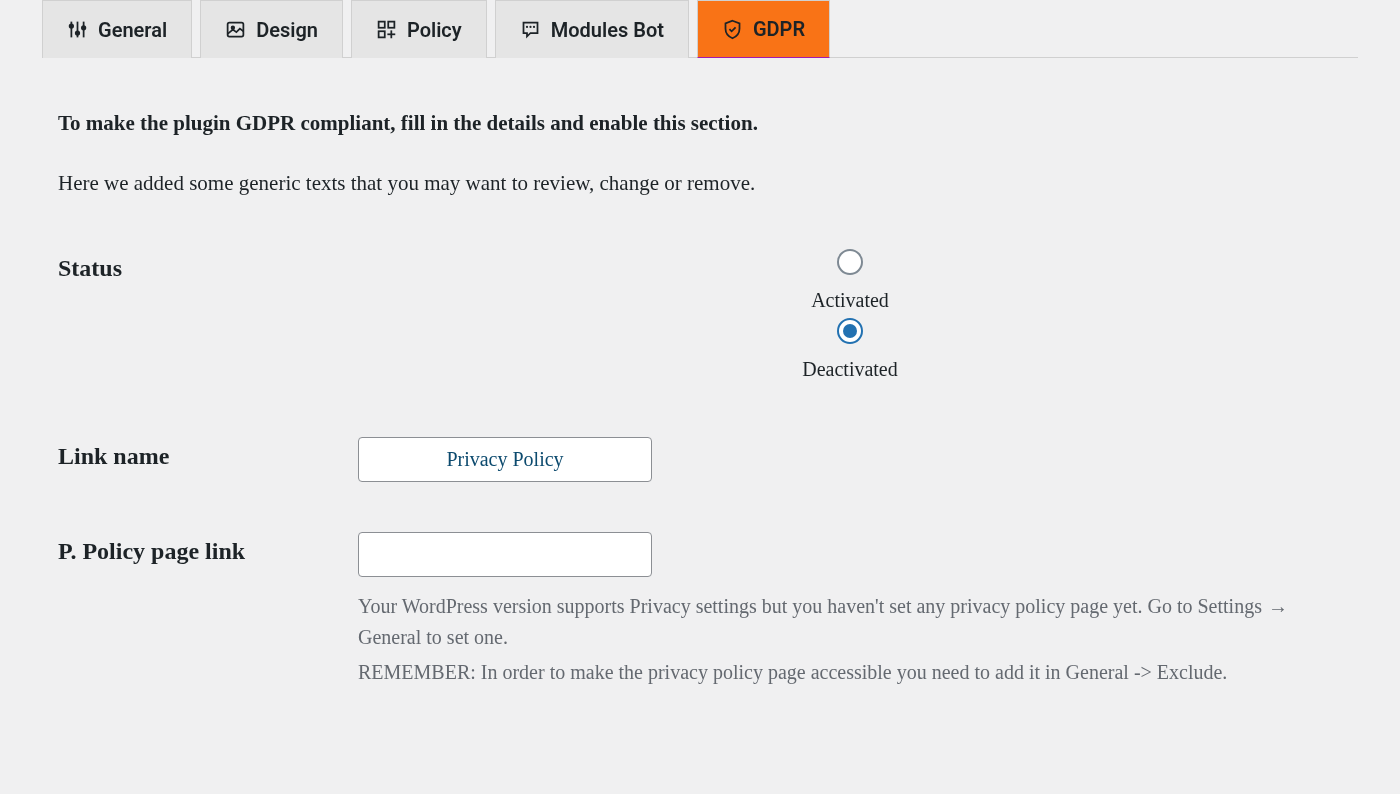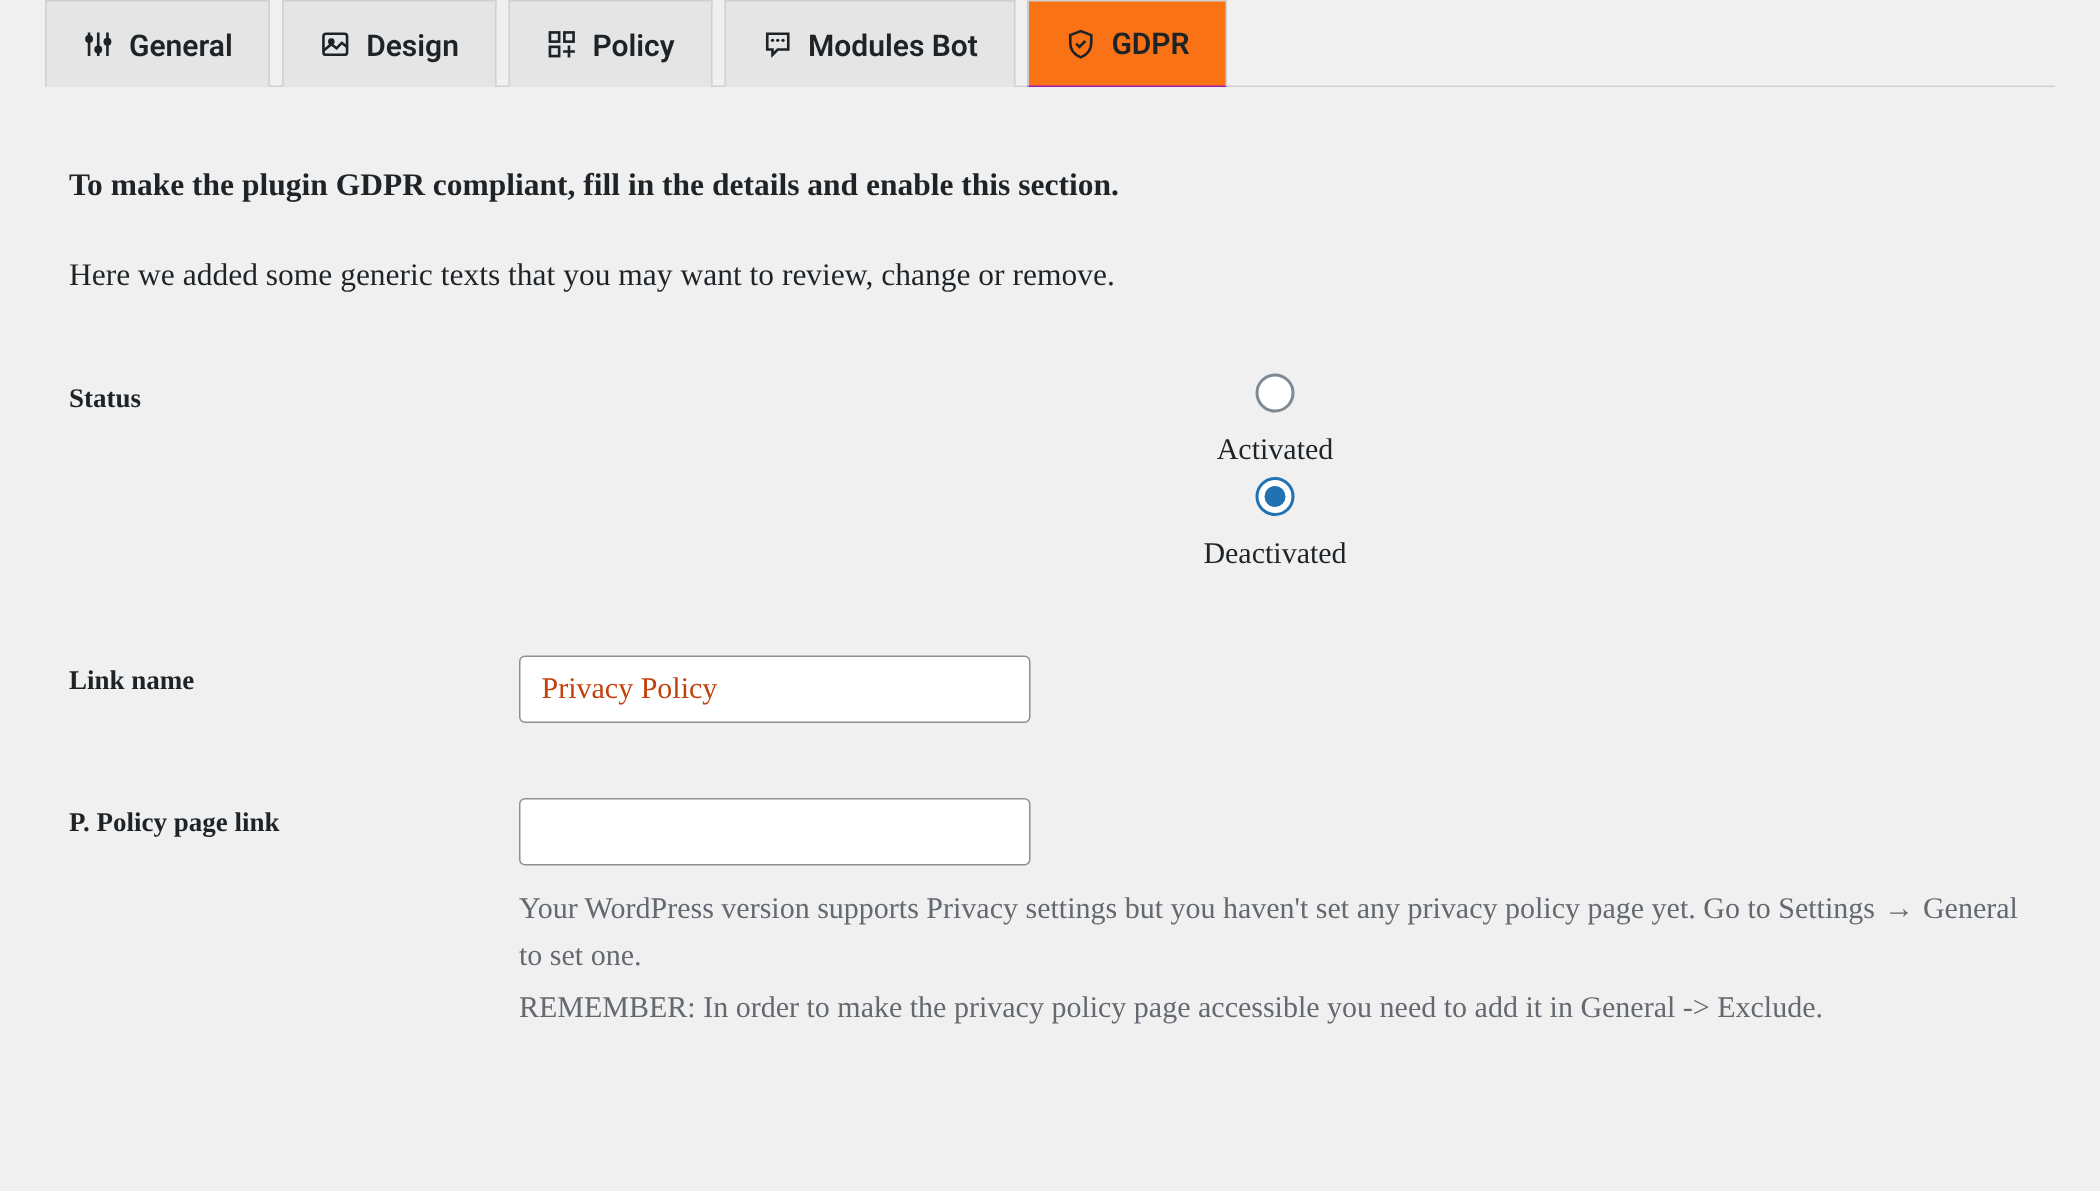--- a/index.html
+++ b/index.html
@@ -3,21 +3,21 @@
   <meta charset="utf-8">
   <style>
     * { box-sizing: border-box; margin: 0; padding: 0; }
     body {
       font-family: -apple-system, BlinkMacSystemFont, "Segoe UI", Roboto, sans-serif;
       background: #f0f0f1;
       color: #1d2327;
       font-size: 16px;
       padding: 0;
     }
-    .container { padding: 0 30px; }
+    .container { padding: 0 42px; }
     .tabs {
       display: flex;
       gap: 8px;
       border-bottom: 1px solid #d0d0d0;
       margin-bottom: 0;
     }
     .tab {
       display: flex;
       align-items: center;
       gap: 10px;
@@ -33,27 +33,27 @@
     }
     .tab.active {
       background: #f97316;
       border-bottom: 1px solid #a21caf;
     }
     .tab svg { width: 21px; height: 21px; flex-shrink: 0; fill: none; stroke: #1d2327; stroke-width: 2; }
     .content { padding: 50px 16px 30px 16px; font-family: Liberation Serif, serif; }
     .intro { font-size: 21px; color: #1d2327; line-height: 1.5; margin-bottom: 50px; }
     .intro p:first-child { font-weight: 600; margin-bottom: 28px; }
     .form-row { display: flex; align-items: flex-start; margin-bottom: 50px; }
-    .label-col { width: 300px; flex-shrink: 0; font-size: 18px; font-weight: 600; color: #1d2327; padding-top: 6px; }
+    .label-col { width: 300px; flex-shrink: 0; font-size: 24px; font-weight: 600; color: #1d2327; padding-top: 6px; }
     .field-col { flex: 1; }
     .radio-row { display: flex; align-items: center; gap: 14px; margin-bottom: 6px; font-size: 20px; flex-direction: column; }
     .radio { width: 26px; height: 26px; border: 2px solid #7e8993; border-radius: 50%; display: flex; align-items: center; justify-content: center; background: #fff; cursor: pointer; flex-shrink:0; }
     .radio.checked { border-color: #2271b1; }
     .radio.checked::after { content: ""; width: 14px; height: 14px; background: #2271b1; border-radius: 50%; }
-    .text-input { width: 341px; padding: 10px 14px; font-size: 20px; border: 1px solid #8c8f94; border-radius: 4px; background: #fff; color: #c2410c; font-family: inherit; }
+    .text-input { width: 294px; padding: 10px 14px; font-size: 20px; border: 1px solid #8c8f94; border-radius: 4px; background: #fff; color: #0c4a6e; font-family: inherit; text-align: center; }
     .help-text { font-size: 20px; color: #646970; margin-top: 14px; line-height: 1.55; }
     .help-text p { margin-bottom: 4px; }
     .arrow { display: inline-block; width: 22px; text-align:center; }
   </style>
 </head>
 <body>
 
 <div class="container">
   <div class="tabs">
     <div class="tab">

